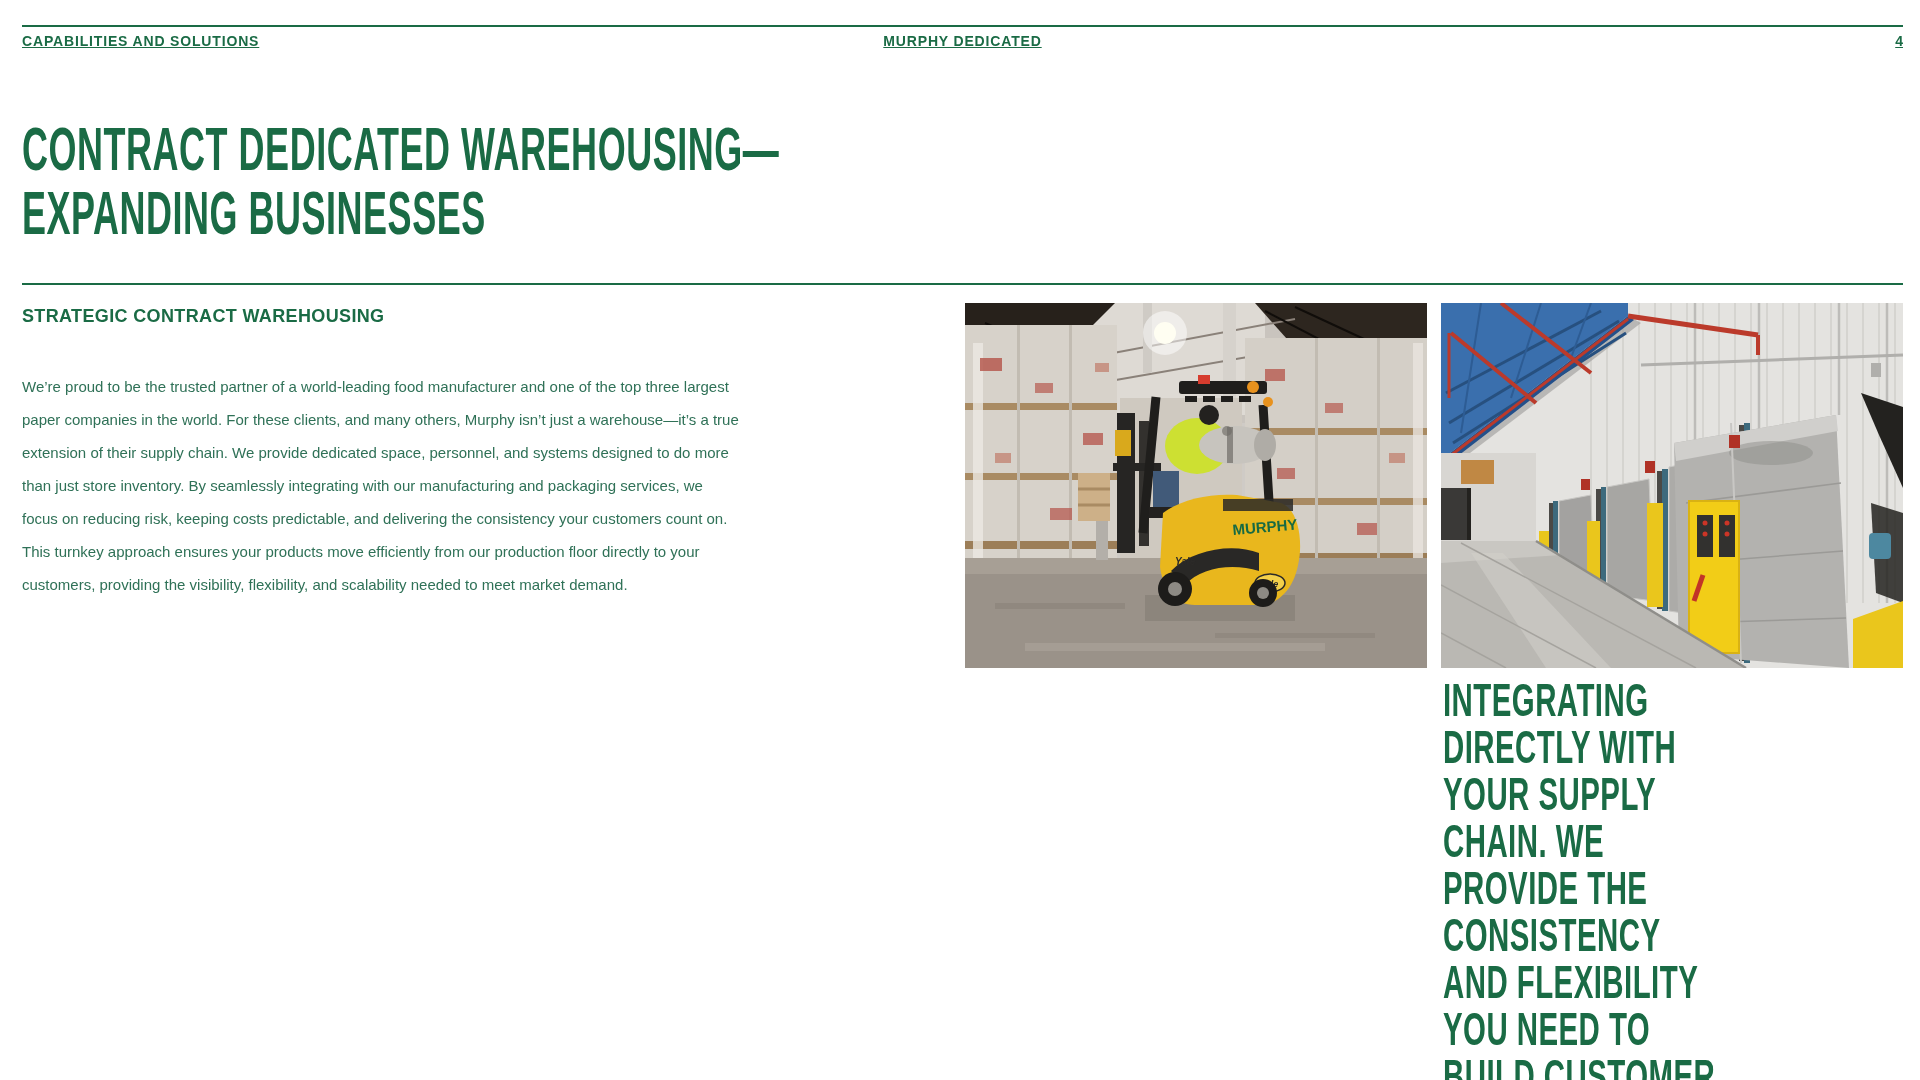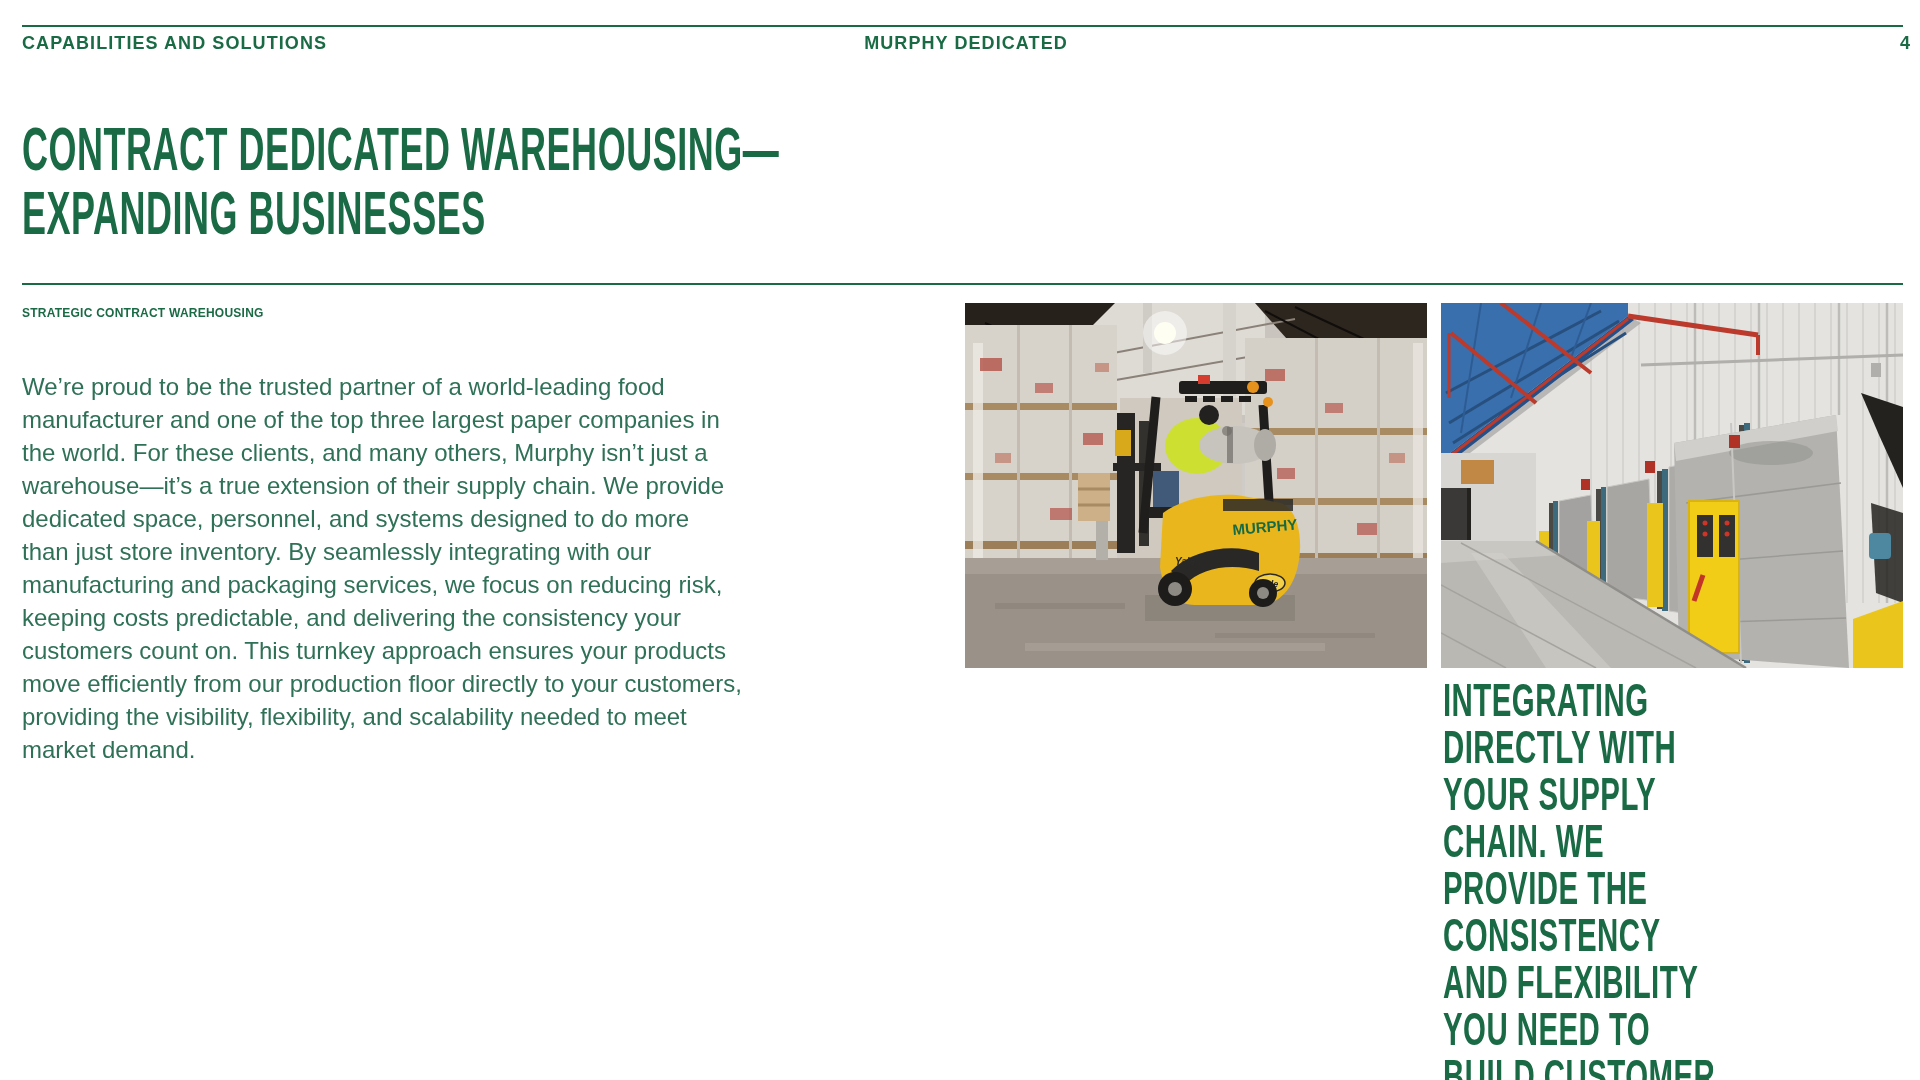--- a/index.html
+++ b/index.html
@@ -16,29 +16,30 @@
     left: 22px;
     right: 17px;
     border-top: 2px solid #1a6b45;
     height: 0;
   }
   .rule-top { top: 25px; }
   .rule-mid { top: 283px; }
   .header-row {
     position: absolute;
     left: 22px;
-    right: 10px;
+    right: 17px;
     top: 33px;
     display: grid;
     grid-template-columns: 1fr auto 1fr;
     align-items: start;
     color: #1a6b45;
-    font-size: 18px;
+    font-size: 14px;
     font-weight: 700;
     letter-spacing: 0.06em;
+    text-decoration: underline;
   }
   .header-row .hc { text-align: center; }
   .header-row .hr { text-align: right; letter-spacing: 0; }
   .page-title {
     position: absolute;
     left: 22px;
     top: 117px;
     margin: 0;
     color: #1a6b45;
     font-size: 62px;
@@ -48,32 +49,32 @@
     white-space: pre-line;
     transform: scaleX(0.58);
     transform-origin: 0 0;
   }
   .section-heading {
     position: absolute;
     left: 22px;
     top: 306px;
     margin: 0;
     color: #1a6b45;
-    font-size: 12px;
+    font-size: 18px;
     font-weight: 700;
     letter-spacing: 0.02em;
   }
   .body-copy {
     position: absolute;
     left: 22px;
     top: 370px;
     width: 720px;
     margin: 0;
     color: #2f7157;
-    font-size: 24px;
+    font-size: 15px;
     line-height: 33px;
     font-weight: 400;
   }
   .photo {
     position: absolute;
     top: 303px;
     width: 462px;
     height: 365px;
     overflow: hidden;
     background: #cfcbc6;

